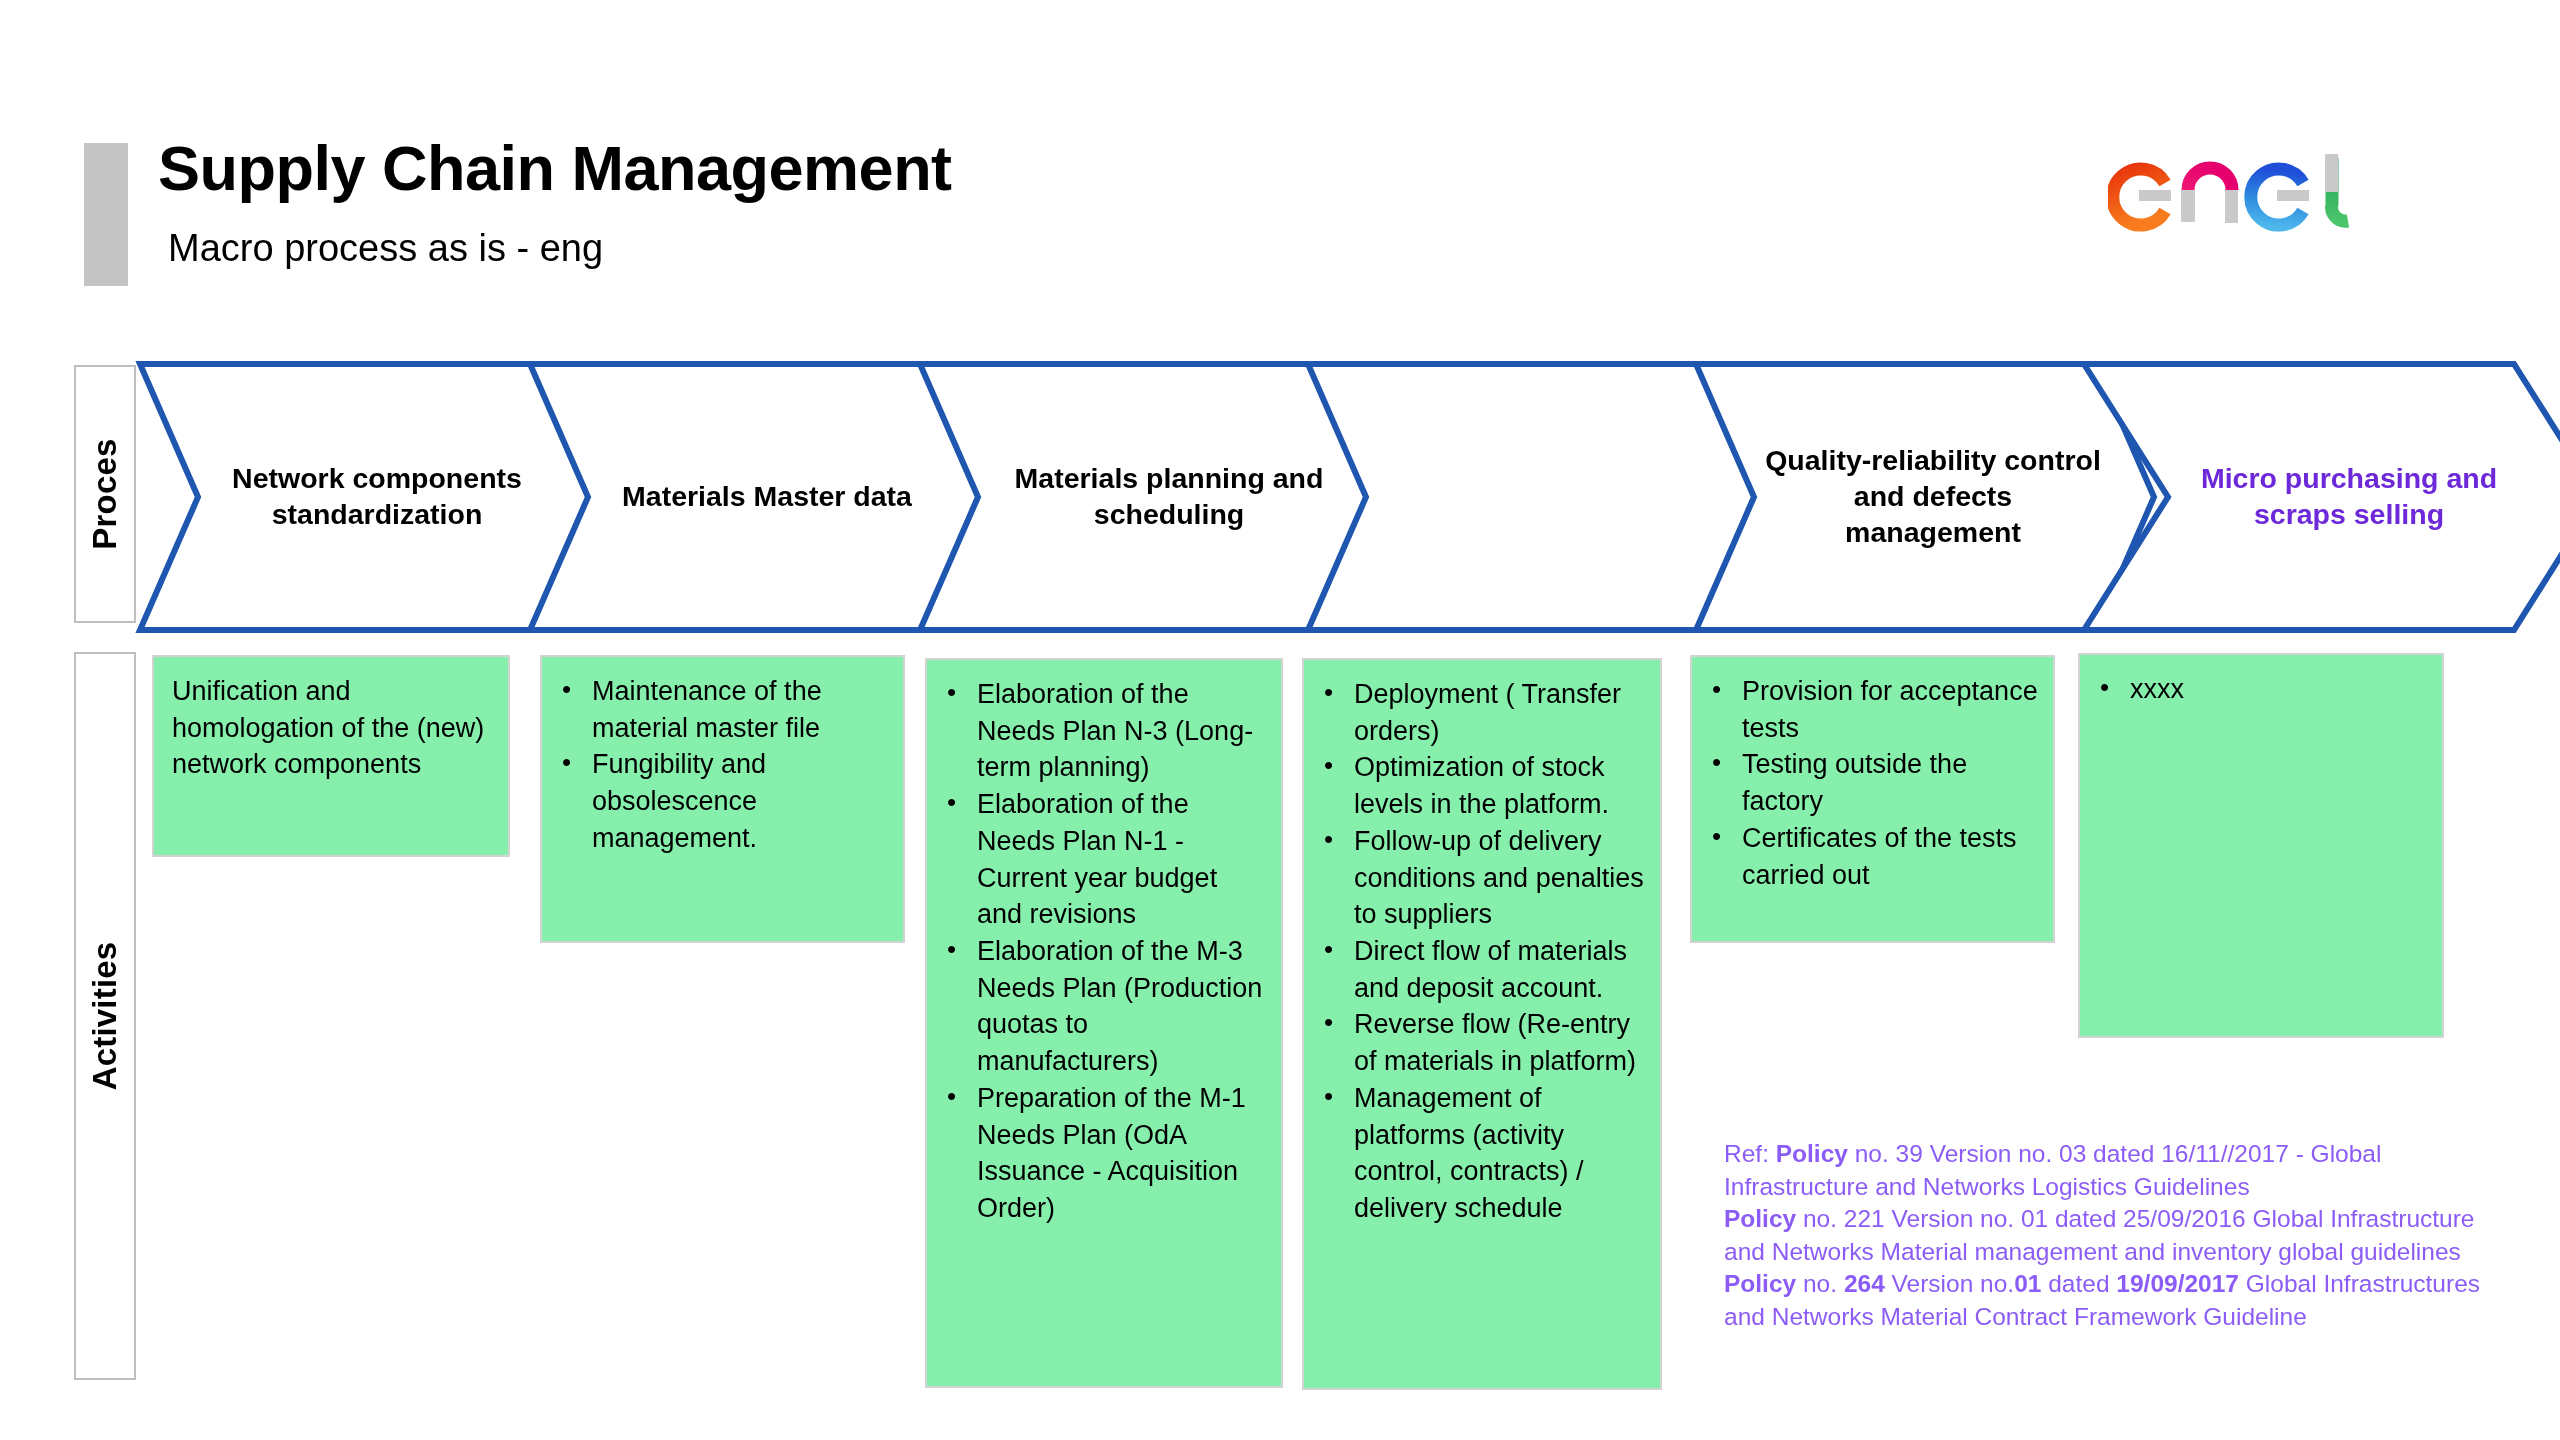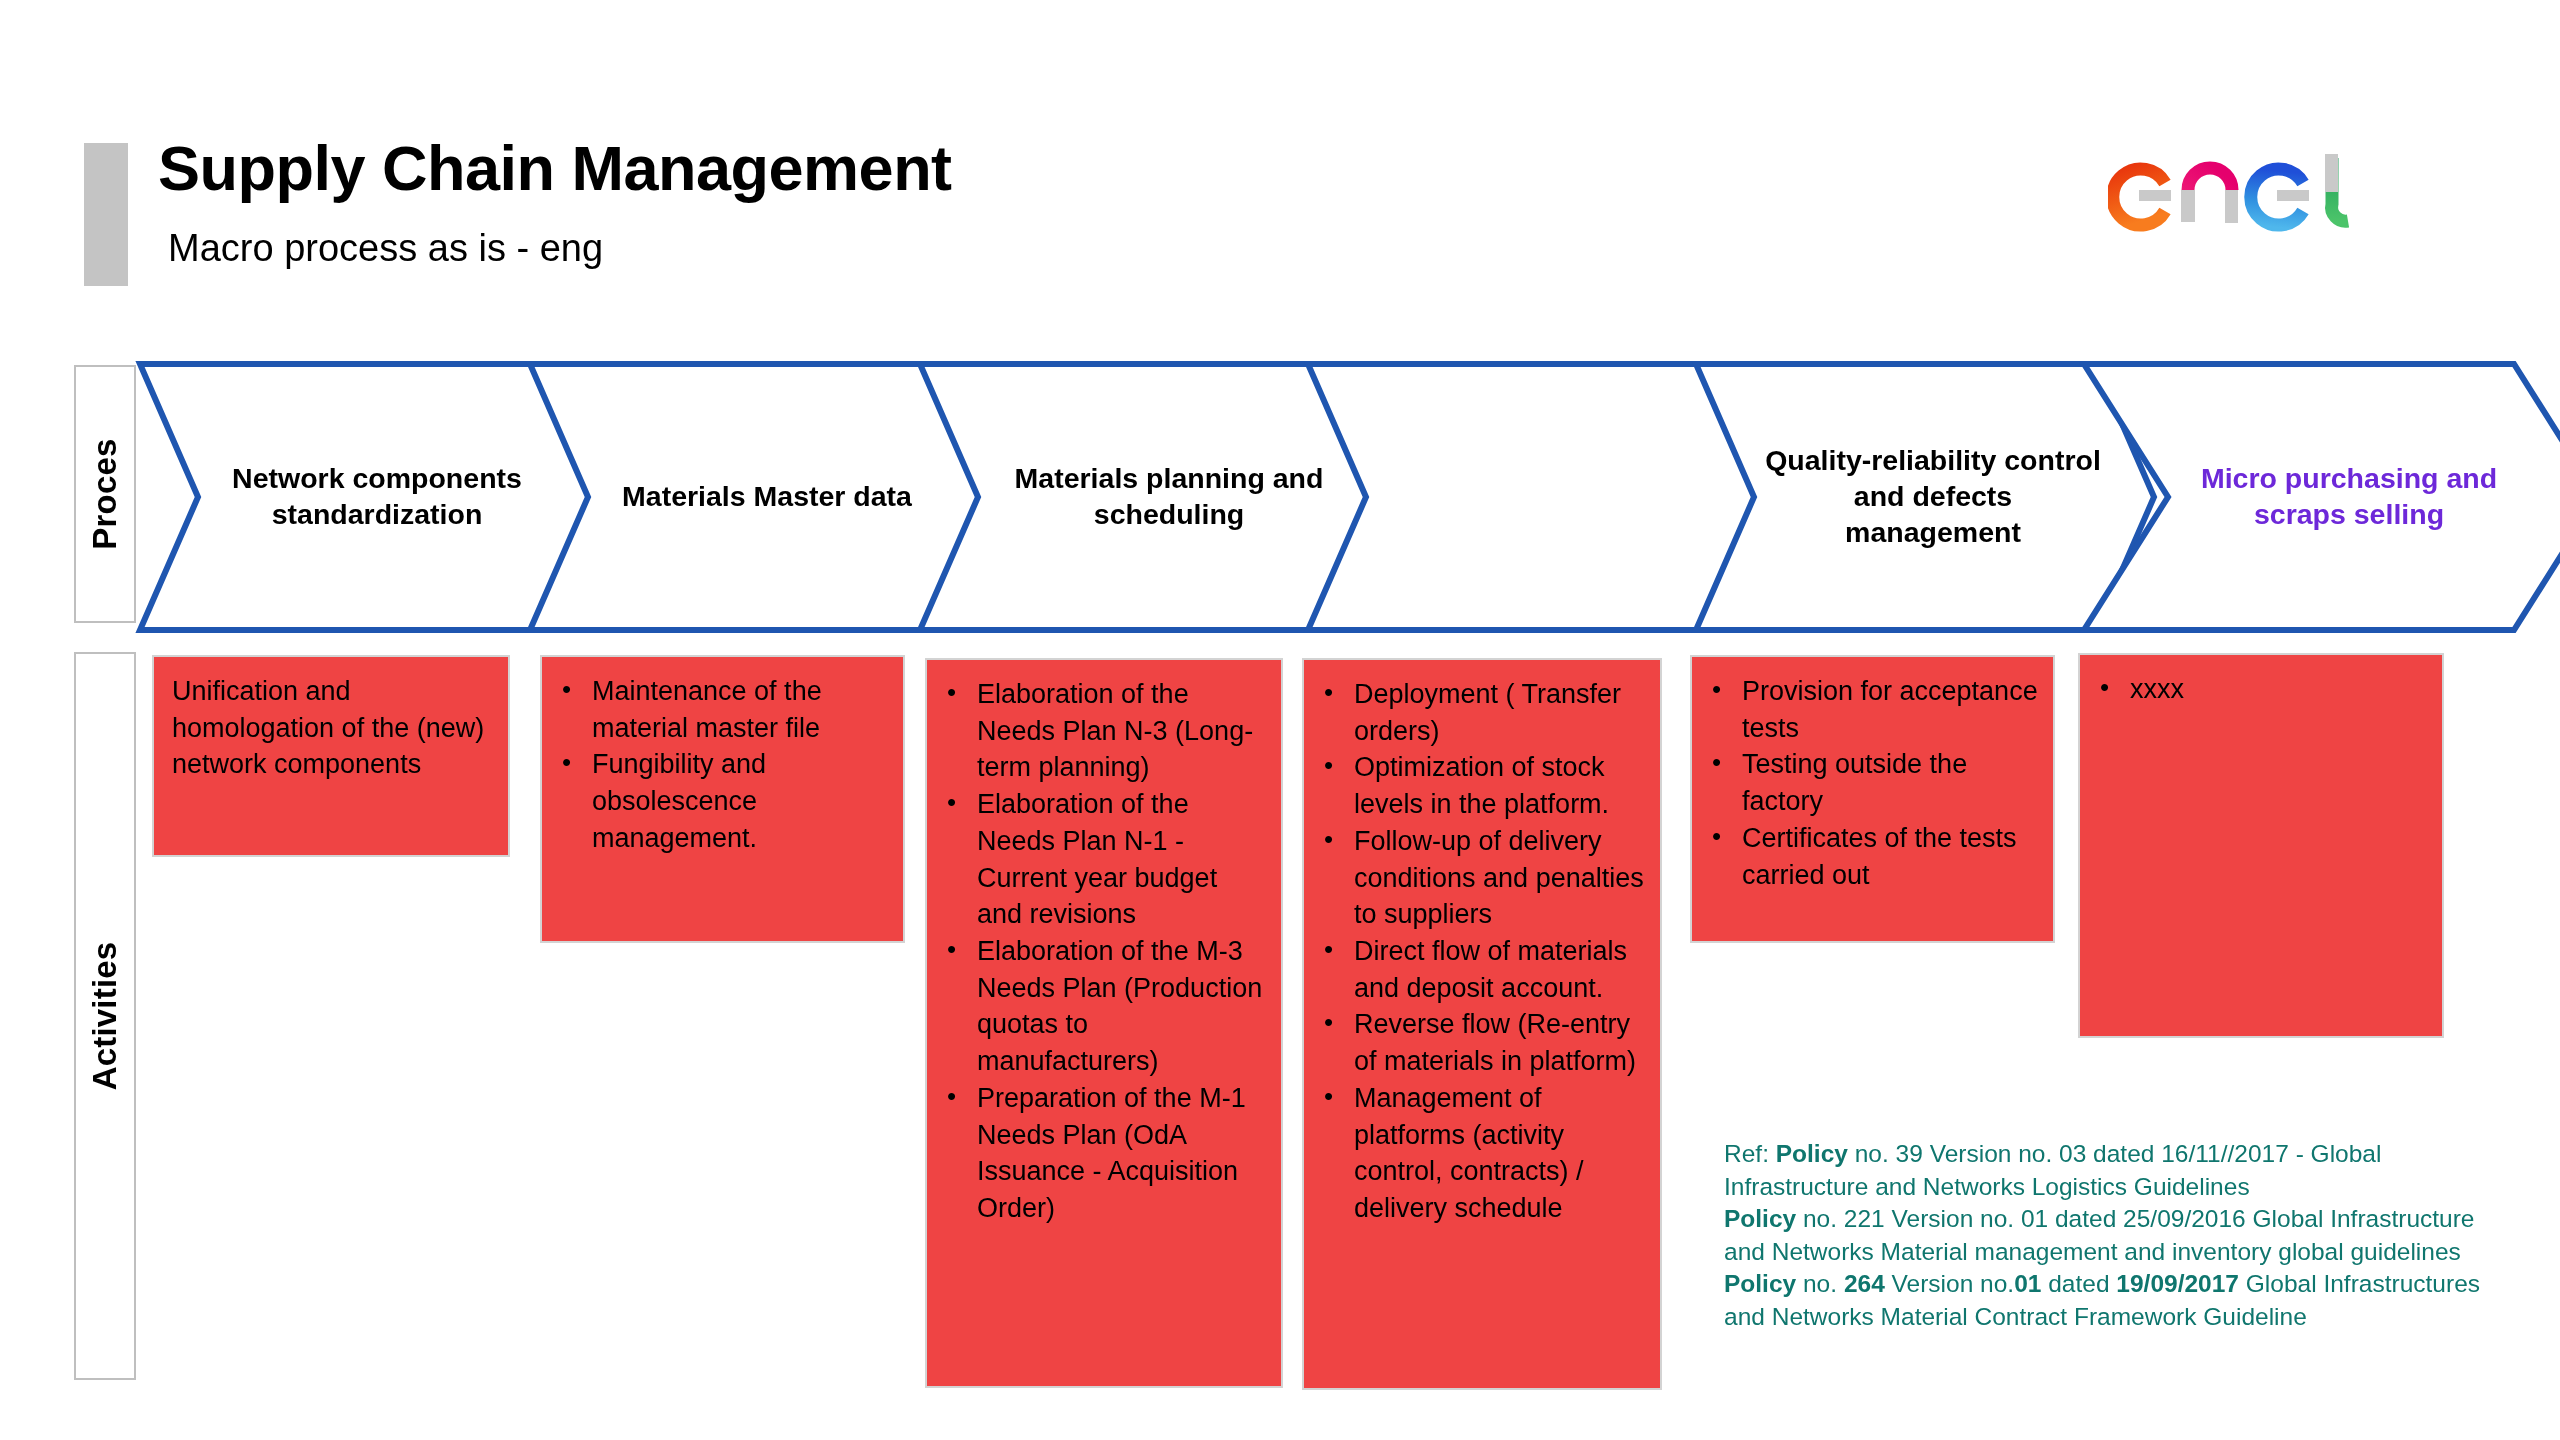--- a/index.html
+++ b/index.html
@@ -101,21 +101,21 @@
     font-weight: bold;
     line-height: 1.26;
     color: #000000;
   }
   .chev-label.accent { color: #6d28d9; }
 
   
   .act-box {
     position: absolute;
     border: 2px solid #d3d3d3;
-    background: #ef4444;
+    background: #86efac;
     box-sizing: border-box;
   }
   .act-list {
     margin: 0;
     padding: 0;
     list-style: none;
     font-size: 27px;
     line-height: 1.36;
   }
   .act-list li {
@@ -134,21 +134,21 @@
   .act-list.plain li::before { content: ""; }
 
   
   #reference-note {
     position: absolute;
     left: 1724px;
     top: 1138px;
     width: 790px;
     font-size: 24.5px;
     line-height: 1.33;
-    color: #0f766e;
+    color: #8b5cf6;
   }
   #reference-note b { font-weight: bold; }
 </style>
 </head>
 <body>
 
 <div id="title-accent-bar"></div>
 <div id="page-title">Supply Chain Management</div>
 <div id="page-subtitle">Macro process as is - eng</div>
 

